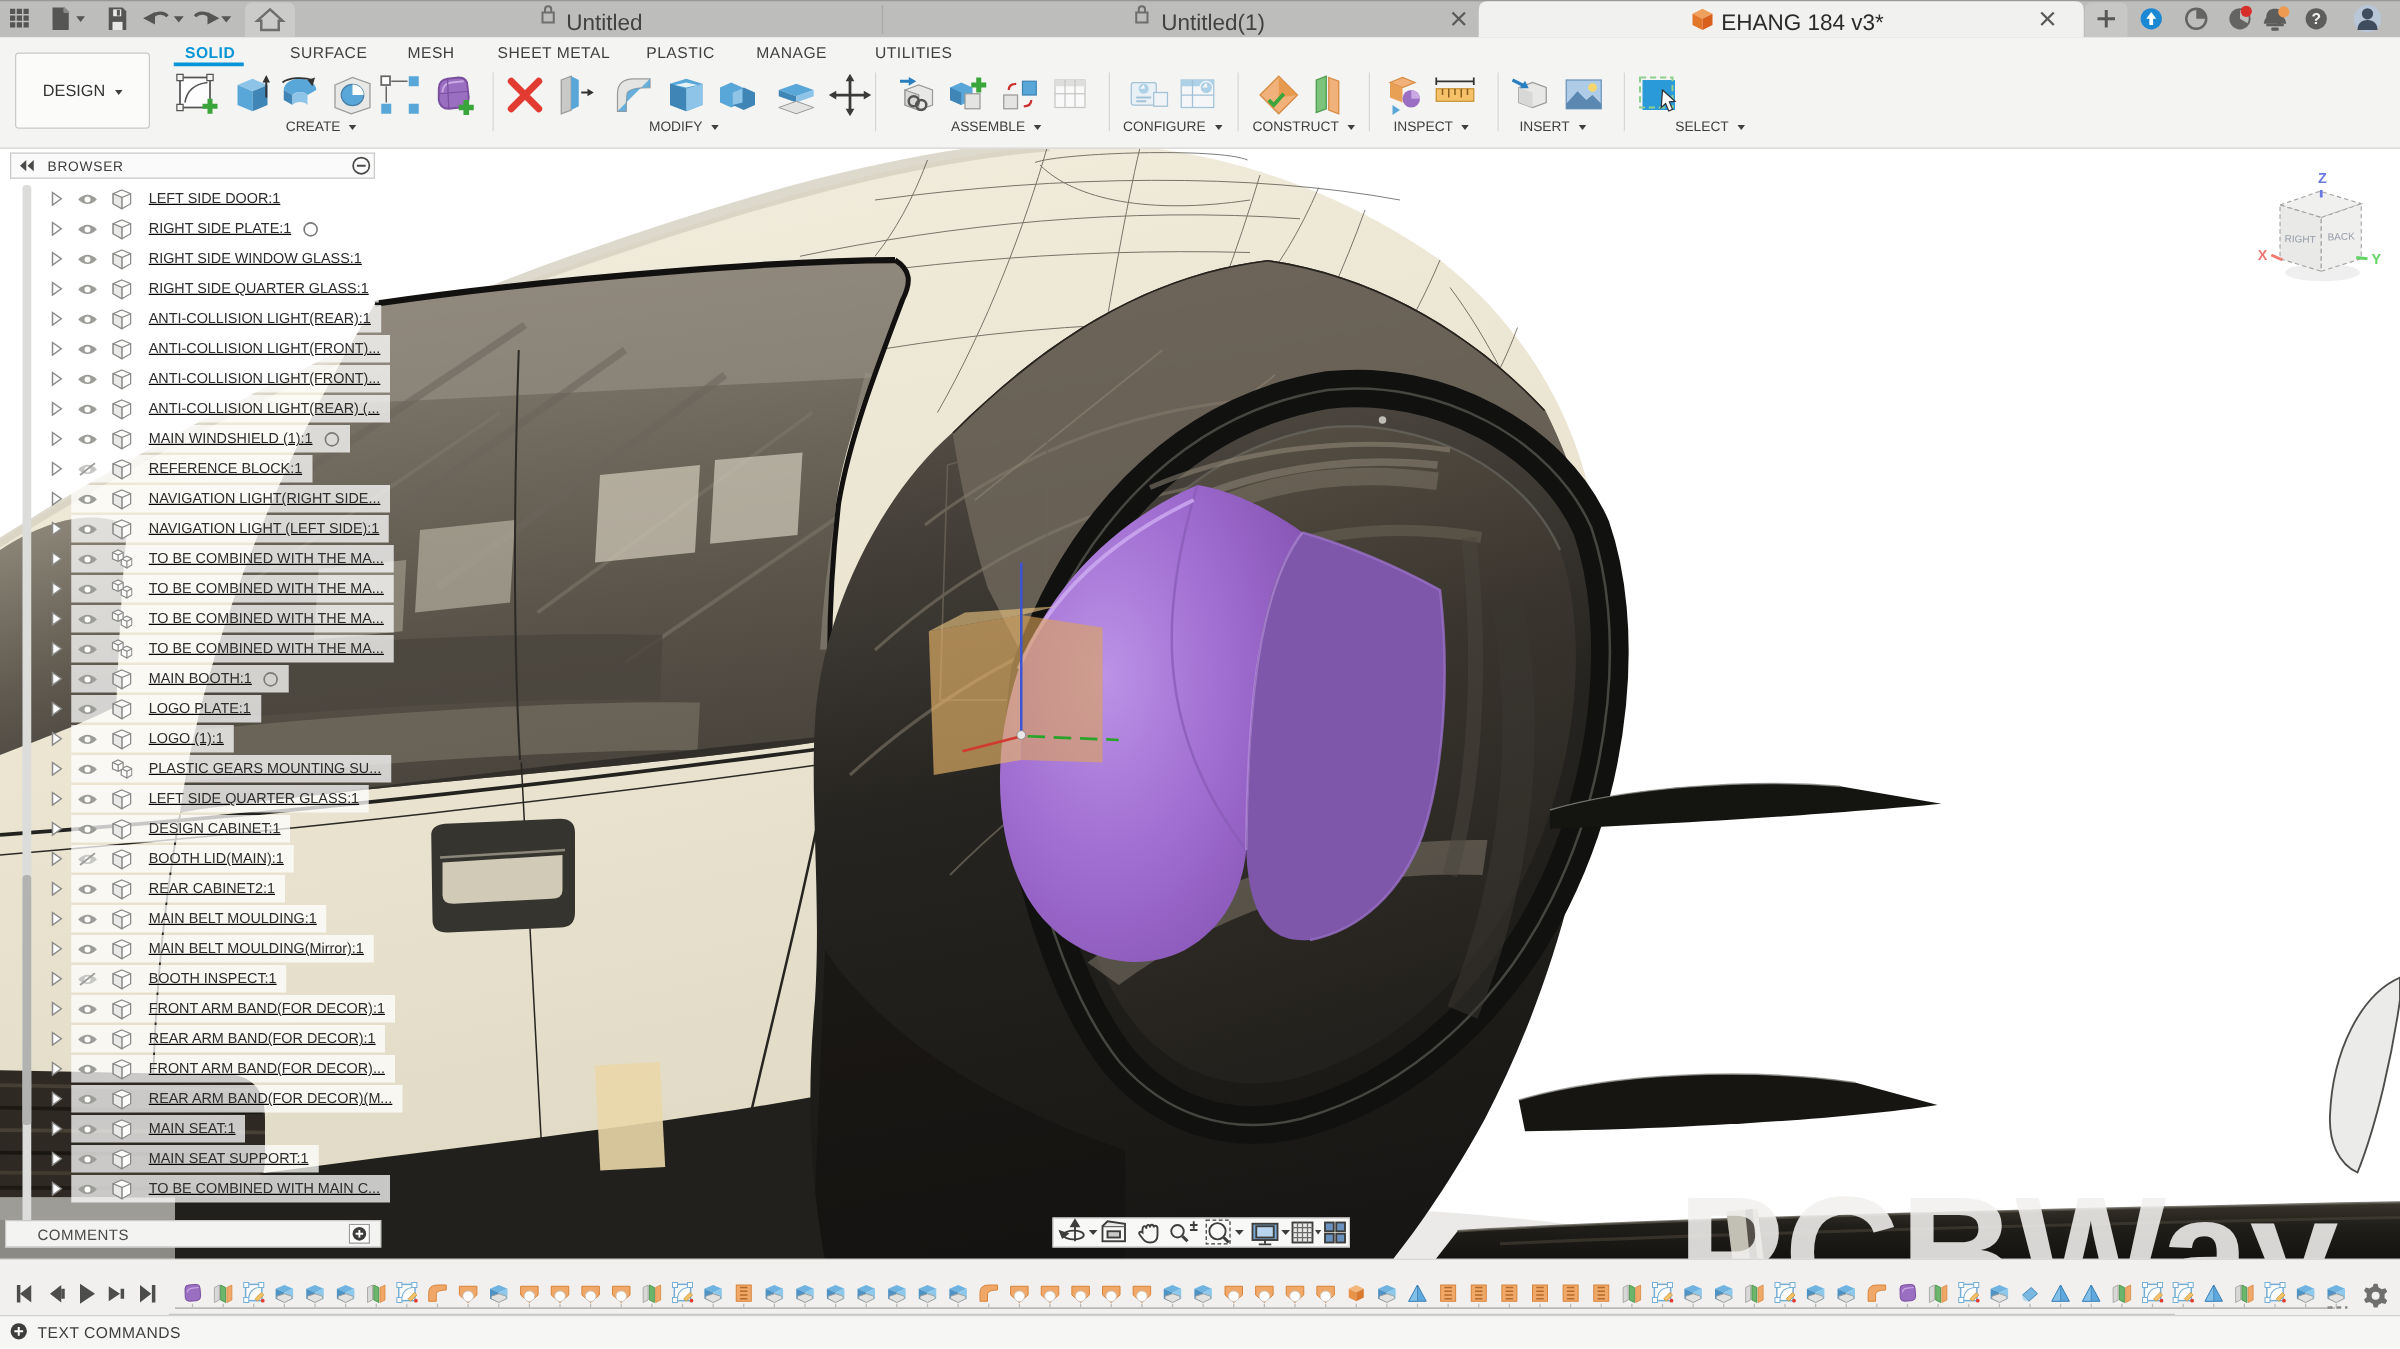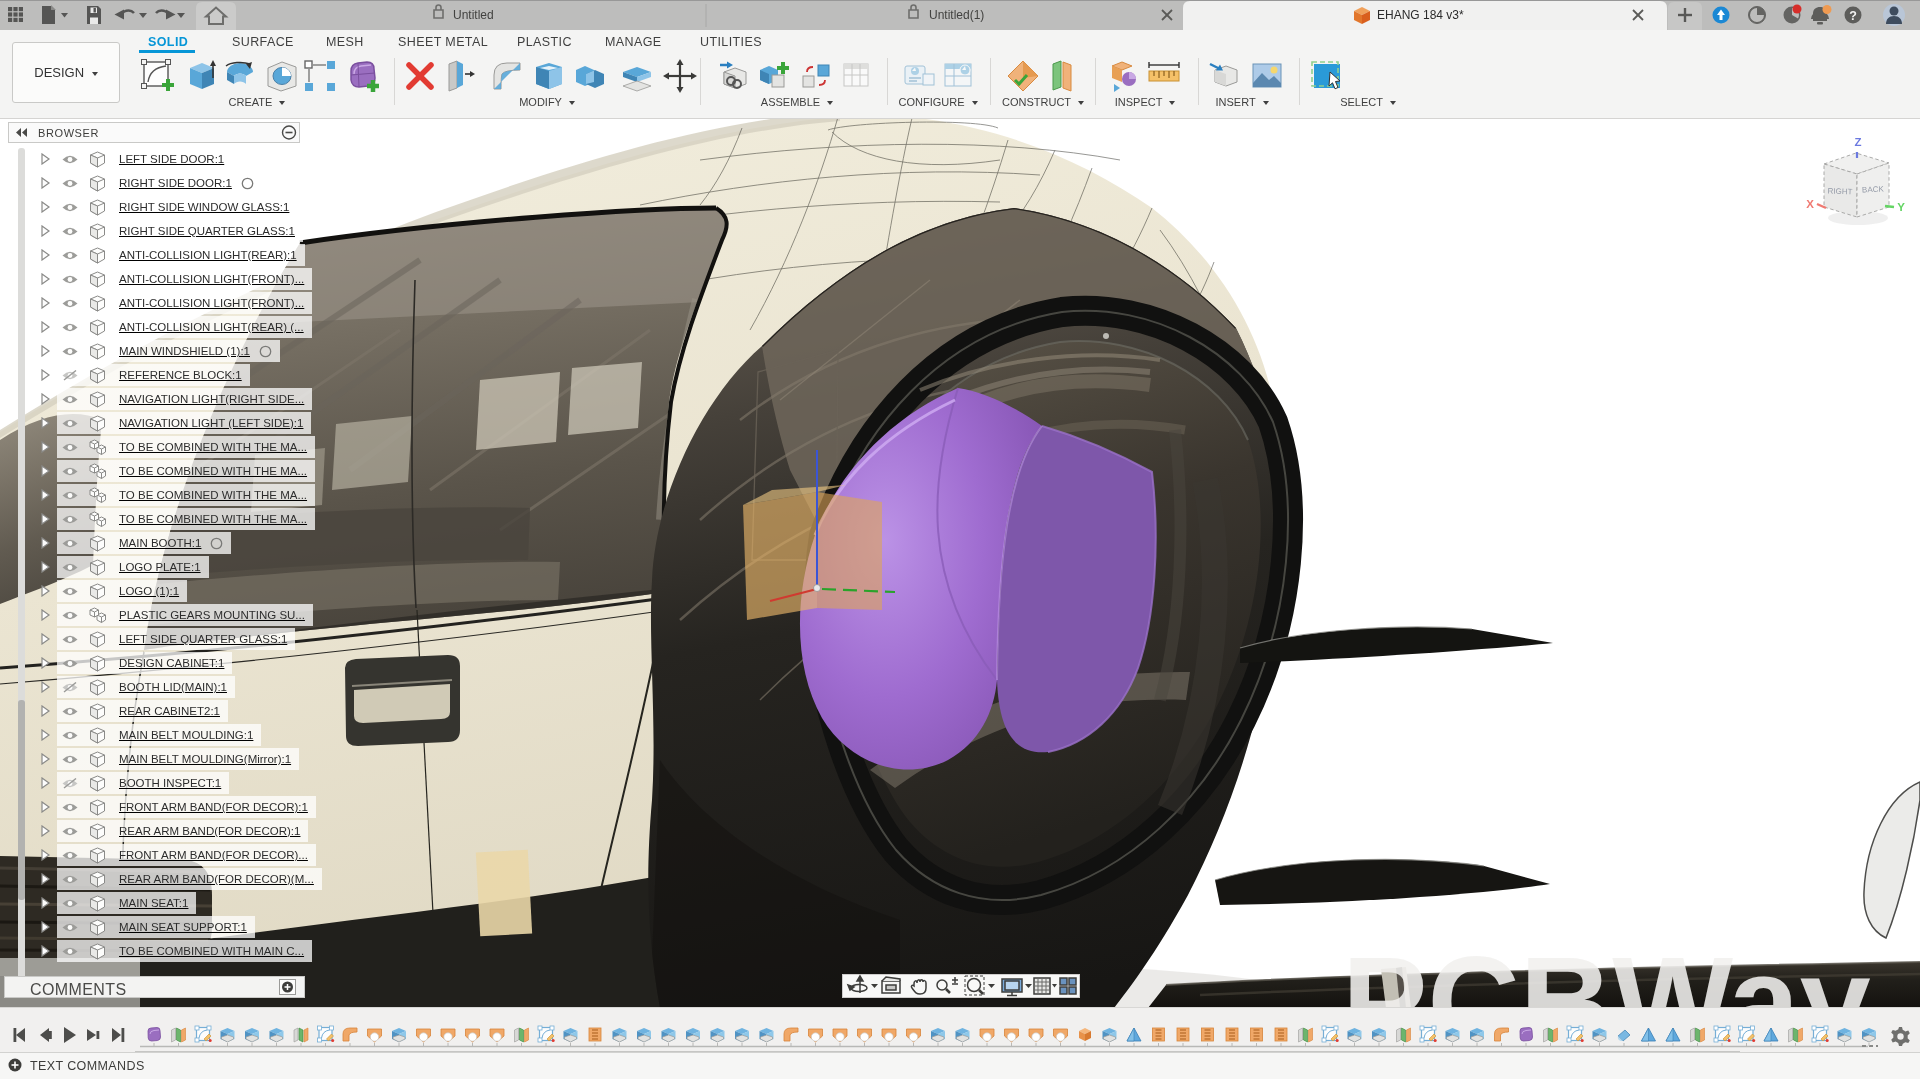--- a/index.html
+++ b/index.html
@@ -4,21 +4,21 @@
 html,body{margin:0;padding:0;background:#fff;font-family:"Liberation Sans",sans-serif;}
 #root{position:relative;width:1920px;height:1079px;overflow:hidden;background:#fff;}
 .abs{position:absolute;}
 .topbar{left:0;top:0;width:1920px;height:30px;background:#bdbdbc;border-top:1px solid #989898;box-sizing:border-box;}
 .ribbon{left:0;top:30px;width:1920px;height:89px;background:#f4f4f3;border-bottom:1px solid #d5d4d2;box-sizing:border-box;}
 .rtab{position:absolute;top:35px;font-size:12.5px;color:#3f3f3f;letter-spacing:0.4px;}
 .rtab.active{color:#0696d7;font-weight:bold;}
 .glabel{position:absolute;top:96px;font-size:11px;color:#3f3f3f;text-align:center;white-space:nowrap;}
 .gdiv{position:absolute;top:58px;height:47px;width:1px;background:#d8d7d5;}
 .caret{display:inline-block;width:0;height:0;border-left:3.5px solid transparent;border-right:3.5px solid transparent;border-top:4px solid #3f3f3f;vertical-align:middle;margin-left:4px;}
-.tabtxt{position:absolute;top:8px;font-size:12px;color:#3a3a3a;}
+.tabtxt{position:absolute;top:8px;font-size:18px;color:#3a3a3a;}
 .brow{position:absolute;display:flex;align-items:center;height:22px;text-decoration:underline;}
 .brow .strip{display:flex;align-items:center;height:22px;background:rgba(255,255,255,0.75);padding-right:8px;}
 .brow .lbl{font-size:11.5px;color:#2d2d2d;margin-left:13px;white-space:nowrap;}
 .statusbar{left:0;top:1052px;width:1920px;height:27px;background:#f6f6f5;border-top:1px solid #d2d2d0;box-sizing:border-box;}
 .timeline{left:0;top:1007px;width:1920px;height:45px;background:#f1f0ef;border-top:1px solid #d8d7d5;box-sizing:border-box;}
 </style></head>
 <body>
 <div id="root">
 
 <svg class="abs" style="left:0;top:119px" width="1920" height="889" viewBox="0 119 1920 889">
@@ -541,21 +541,21 @@
             <path d="M 0.5,5.5 Q 8,-1.8 15.5,5.5 Q 8,12.8 0.5,5.5 Z" fill="#9c9c99"></path>
             <circle cx="8" cy="5.5" r="2.4" fill="#fdfdfc"></circle>
           </svg>
         </div>
         <svg width="17" height="17" viewBox="0 0 17 17" style="margin-left:11px">
           <polygon points="8.5,1 15.5,4 15.5,12 8.5,16 1.5,12 1.5,4" fill="#fdfdfc" stroke="#8a8a88"></polygon>
           <polyline points="1.5,4 8.5,7 15.5,4" fill="none" stroke="#8a8a88"></polyline>
           <line x1="8.5" y1="7" x2="8.5" y2="16" stroke="#8a8a88"></line>
           <polygon points="1.5,4 8.5,7 8.5,16 1.5,12" fill="#e9e9e7" stroke="#8a8a88"></polygon>
         </svg>
-        <span class="lbl">RIGHT SIDE DOOR:1</span>
+        <span class="lbl">RIGHT SIDE PLATE:1</span>
         <svg width="13" height="13" viewBox="0 0 13 13" style="margin-left:9px">
           <circle cx="6.5" cy="6.5" r="5.2" fill="none" stroke="#7a7a78" stroke-width="1.3"></circle>
         </svg>
       </div>
     </div>
 <div class="brow" style="left:57px;top:196px">
       <svg width="11" height="12" viewBox="0 0 11 12" style="position:absolute;left:-17px;top:5px">
         <polygon points="2,1 9,6 2,11" fill="#fdfdfd" stroke="#8a8a88" stroke-width="1.2"></polygon>
       </svg>
       <div class="strip">
@@ -1207,21 +1207,21 @@
         <svg width="17" height="17" viewBox="0 0 17 17" style="margin-left:11px">
           <polygon points="8.5,1 15.5,4 15.5,12 8.5,16 1.5,12 1.5,4" fill="#fdfdfc" stroke="#8a8a88"></polygon>
           <polyline points="1.5,4 8.5,7 15.5,4" fill="none" stroke="#8a8a88"></polyline>
           <line x1="8.5" y1="7" x2="8.5" y2="16" stroke="#8a8a88"></line>
           <polygon points="1.5,4 8.5,7 8.5,16 1.5,12" fill="#e9e9e7" stroke="#8a8a88"></polygon>
         </svg>
         <span class="lbl">TO BE COMBINED WITH MAIN C...</span>
       </div>
     </div>
 <div class="abs" style="left:4px;top:976px;width:301px;height:22px;background:#f3f3f2;border:1px solid #c9c9c7;box-sizing:border-box;"></div>
-<div class="abs" style="left:30px;top:981px;font-size:16px;color:#4a4a48;letter-spacing:0.4px;">COMMENTS</div>
+<div class="abs" style="left:30px;top:981px;font-size:12px;color:#4a4a48;letter-spacing:0.4px;">COMMENTS</div>
 <svg class="abs" style="left:279px;top:979px" width="18" height="17">
       <rect x="0.5" y="0.5" width="16" height="15" fill="#fdfdfc" stroke="#9a9a98"></rect>
       <circle cx="8.5" cy="8" r="5.5" fill="#3d3d3b"></circle>
       <g stroke="#fff" stroke-width="1.5">
         <line x1="5.5" y1="8" x2="11.5" y2="8"></line>
         <line x1="8.5" y1="5" x2="8.5" y2="11"></line>
       </g>
     </svg>
 <div class="abs" style="left:5px;top:1009px;width:22px;height:7px;background:#c9c9c8;border-radius:3px;"></div>
 <div class="abs" style="left:842px;top:974px;width:238px;height:24px;background:#f8f8f7;border:1px solid #cecccb;box-sizing:border-box;"></div>

